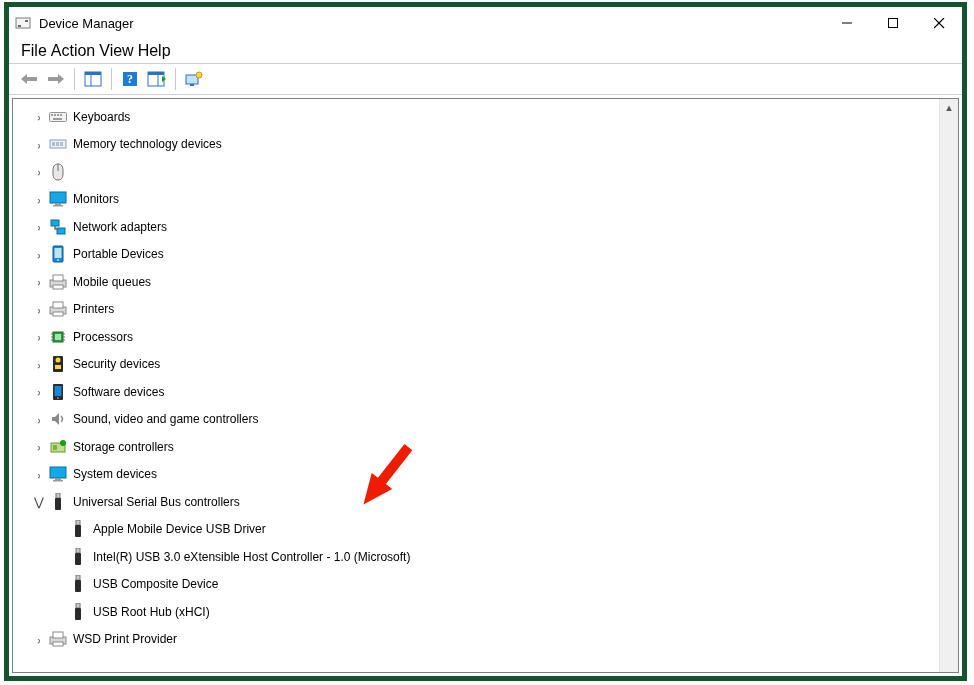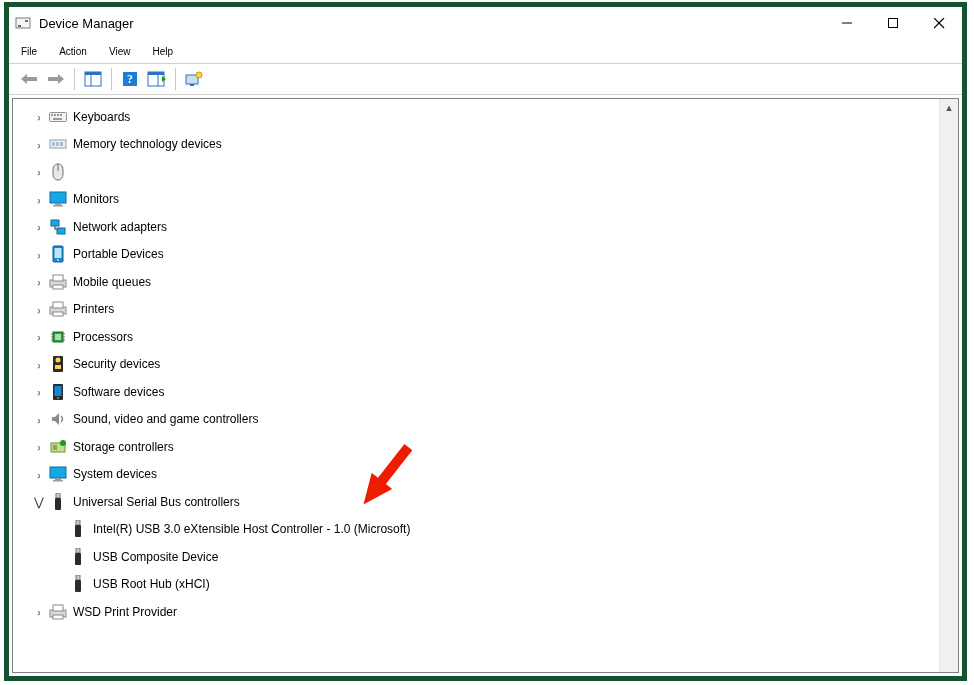--- a/index.html
+++ b/index.html
@@ -2,21 +2,21 @@
 <html><head>
 <meta charset="utf-8">
 <style>
 html,body{margin:0;padding:0;font-family:"Segoe UI",Tahoma,sans-serif;font-size:15px;color:#000;background:#fff}
 .window{position:absolute;left:4px;top:2px;width:963px;height:679px;border:5px solid #14532d;box-sizing:border-box;display:flex;flex-direction:column;background:#fff}
 .titlebar{height:32px;display:flex;align-items:center;padding-left:6px}
 .titlebar .appicon{width:16px;height:16px;margin-right:8px;display:flex;align-items:center;justify-content:center}
 .titlebar .title{flex:1;font-size:13px;padding-top:1px}
 .winctl{display:flex;height:30px}
 .winctl div{width:46px;display:flex;align-items:center;justify-content:center;font-size:14px}
-.menubar{height:24px;display:flex;align-items:center;padding-left:10px;gap:18px;font-size:10px}
+.menubar{height:24px;display:flex;align-items:center;padding-left:10px;font-size:16px}
 .menubar span{padding:2px 2px}
 .toolbar{height:30px;border-top:1px solid #d0d0d0;border-bottom:1px solid #d0d0d0;display:flex;align-items:center;padding-left:8px;gap:3px}
 .tbtn{width:24px;height:24px;display:flex;align-items:center;justify-content:center}
 .sep{width:1px;height:22px;background:#c8c8c8;margin:0 3px}
 .client{flex:1;display:flex;border:1px solid #7f7f7f;margin:3px;overflow:hidden}
 .tree{flex:1;overflow:auto;padding:4px 0 4px 4px}
 .row{display:flex;align-items:center;height:27.5px;white-space:nowrap}
 .row .chev{width:16px;text-align:center;color:#6a6a6a;font-size:12px;user-select:none;margin-left:4px;margin-right:2px}
 .row .chev.down{color:#404040}
 .row .ic{width:18px;height:18px;display:flex;align-items:center;justify-content:center;margin-right:6px}
@@ -287,20 +287,29 @@
           </span>
           <span class="lbl">Universal Serial Bus controllers</span>
         </div>
         <div class="row indent2">
           <span class="ic">
             <svg width="10" height="18" viewBox="0 0 10 18">
               <rect x="3" y="0" width="4" height="5" fill="#c9c9c9" stroke="#737373"></rect>
               <rect x="2" y="5" width="6" height="12" rx="1" fill="#2b2b2b"></rect>
             </svg>
           </span>
+          <span class="lbl">Apple Mobile Device USB Driver</span>
+        </div>
+        <div class="row indent2">
+          <span class="ic">
+            <svg width="10" height="18" viewBox="0 0 10 18">
+              <rect x="3" y="0" width="4" height="5" fill="#c9c9c9" stroke="#737373"></rect>
+              <rect x="2" y="5" width="6" height="12" rx="1" fill="#2b2b2b"></rect>
+            </svg>
+          </span>
           <span class="lbl">Intel(R) USB 3.0 eXtensible Host Controller - 1.0 (Microsoft)</span>
         </div>
         <div class="row indent2">
           <span class="ic">
             <svg width="10" height="18" viewBox="0 0 10 18">
               <rect x="3" y="0" width="4" height="5" fill="#c9c9c9" stroke="#737373"></rect>
               <rect x="2" y="5" width="6" height="12" rx="1" fill="#2b2b2b"></rect>
             </svg>
           </span>
           <span class="lbl">USB Composite Device</span>

